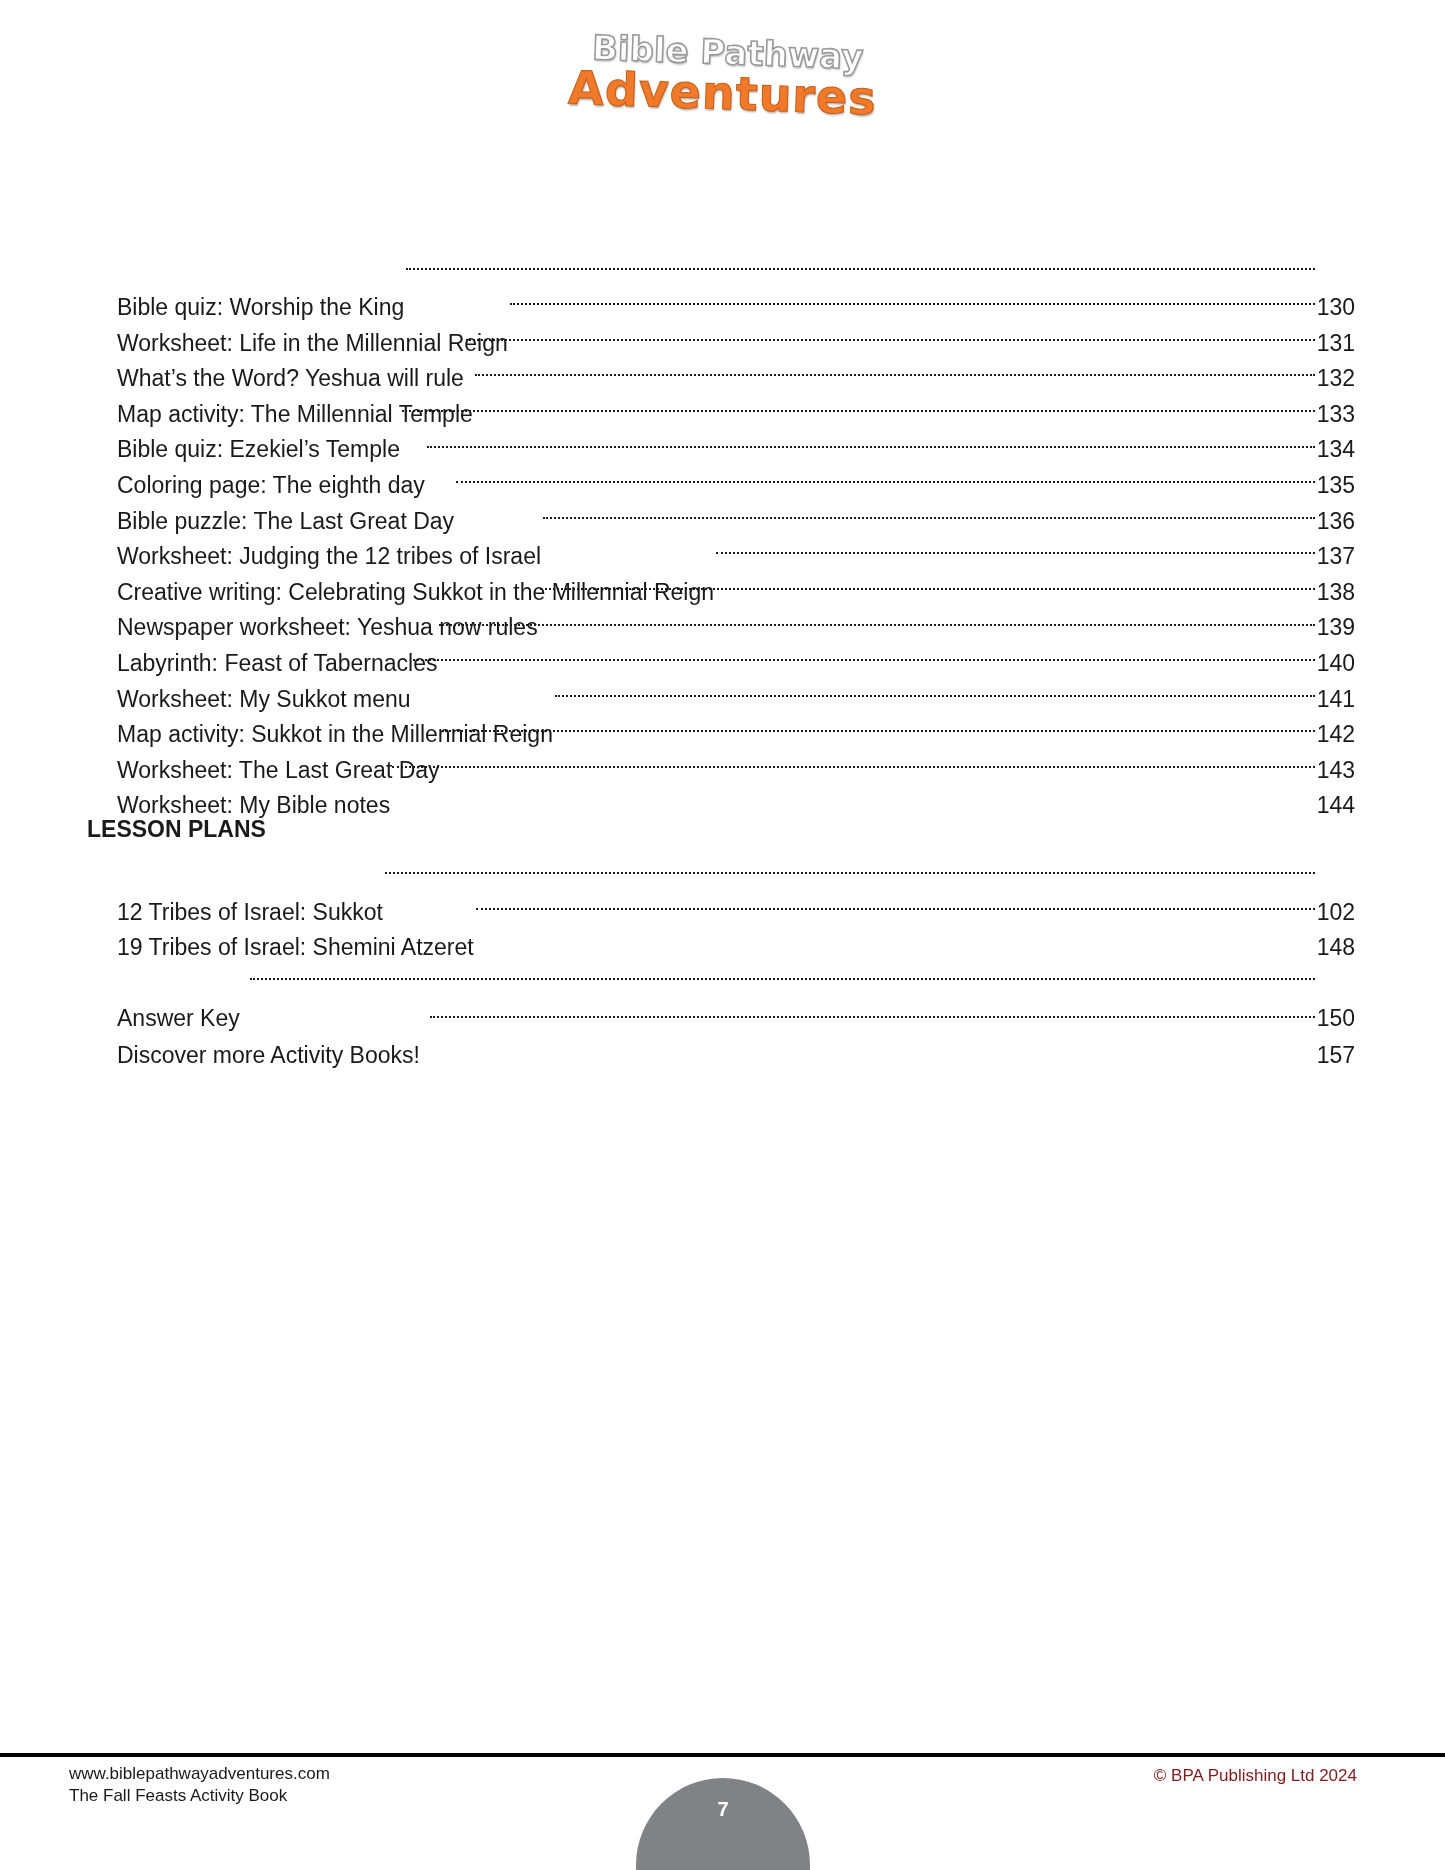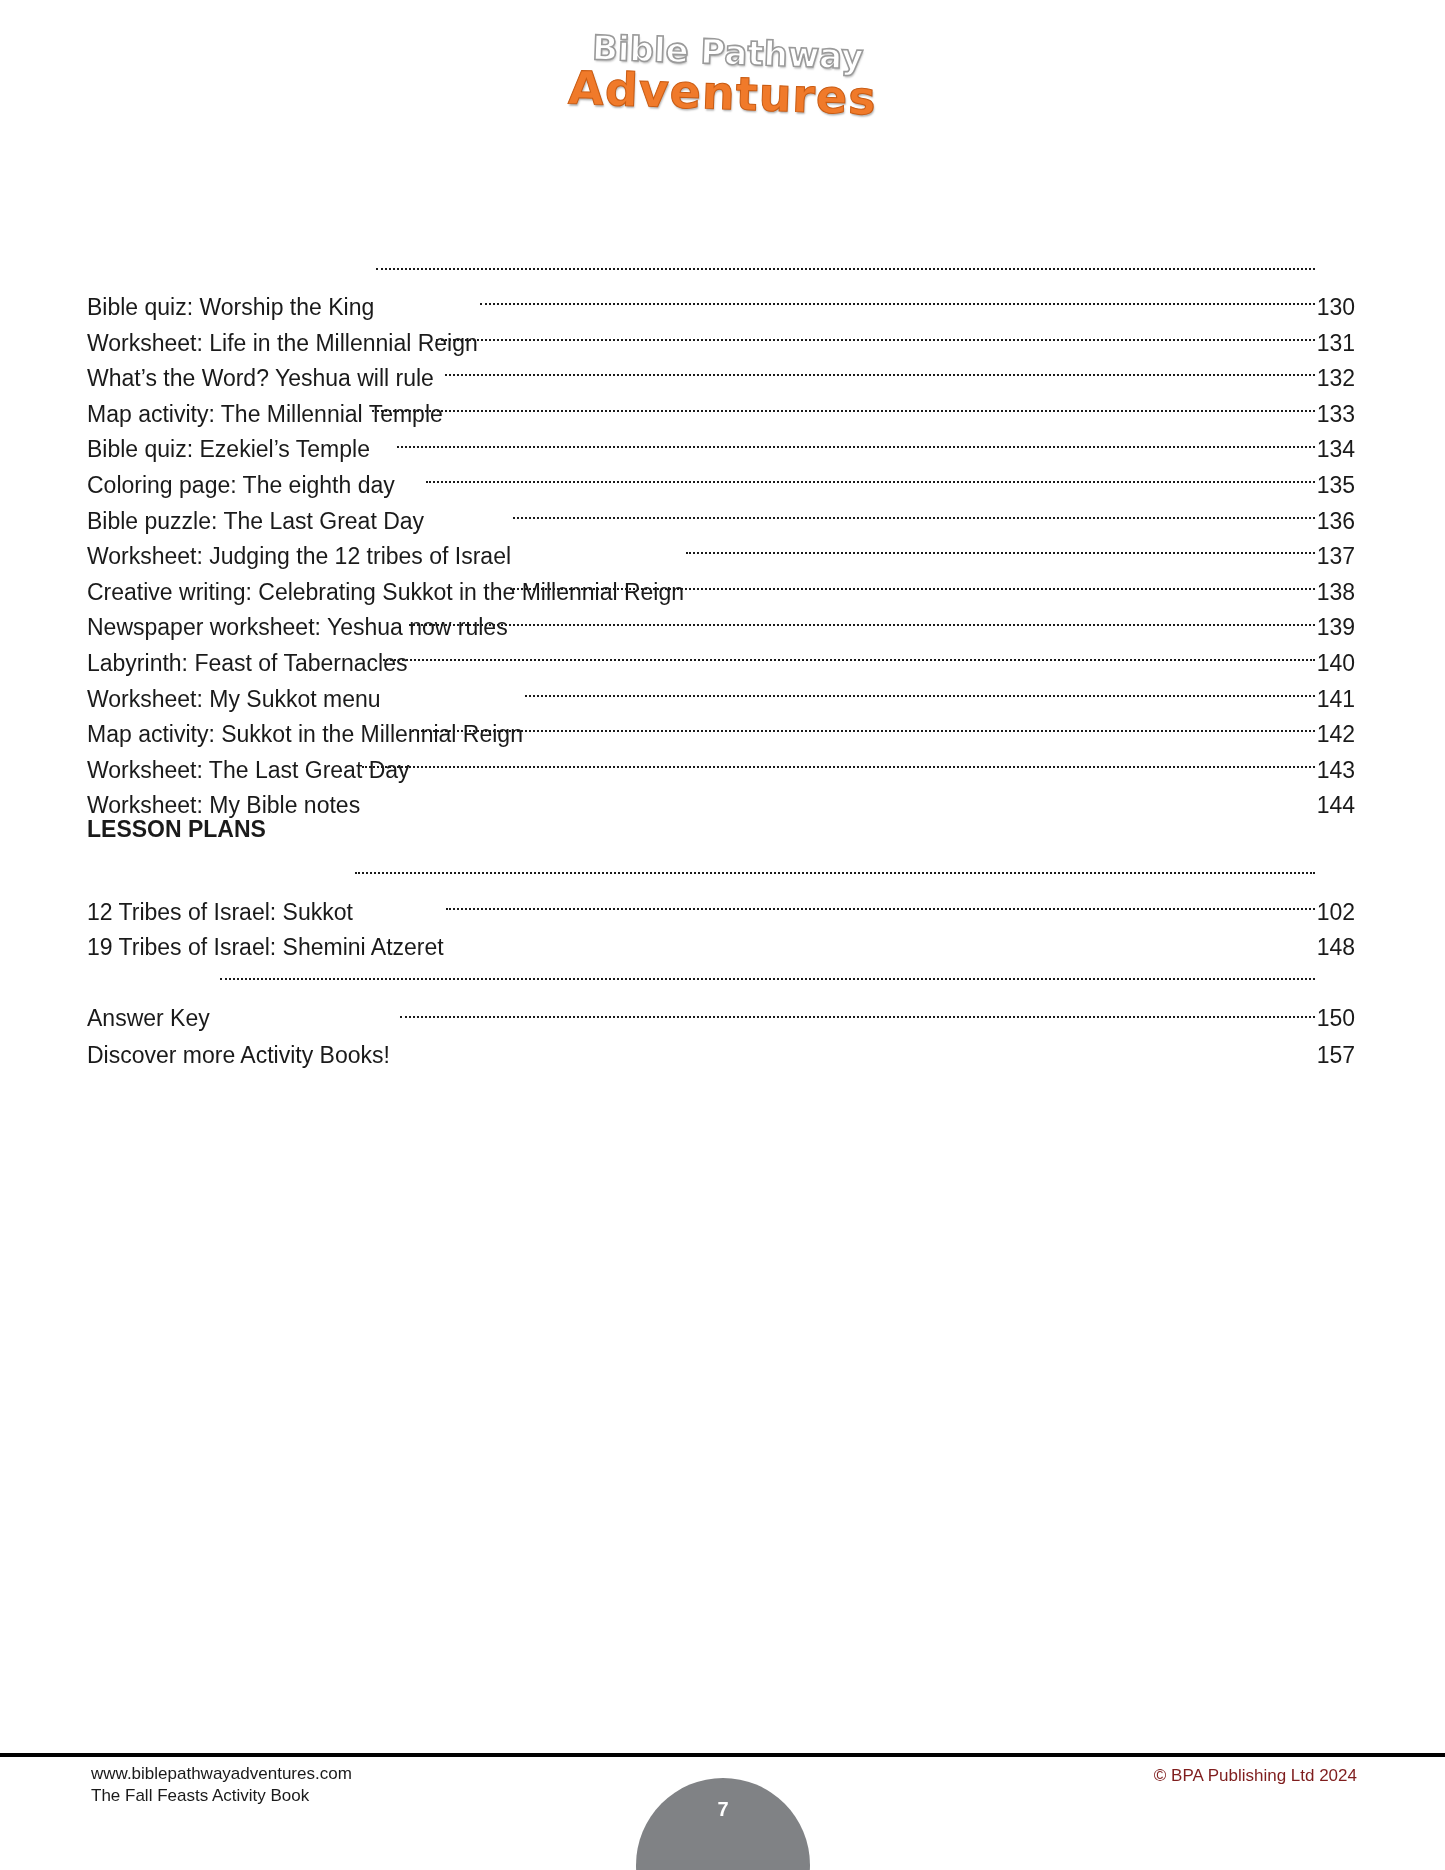--- a/index.html
+++ b/index.html
@@ -27,37 +27,37 @@
     text-shadow:1px 2px 2px rgba(0,0,0,0.3);
     transform:rotate(2deg);
   }
   .toc {
     position:absolute; left:87px; width:1268px; top:243px;
   }
   .row {
     display:flex; align-items:baseline; height:35.6px; line-height:35.6px;
     font-size:23px; color:#1a1a1a;
   }
-  .row .title { white-space:nowrap; }
+  .row .title { white-space:nowrap;margin-left:30px; }
   .row .leader {
     flex:1; overflow:hidden; white-space:nowrap; margin:0 2px;
     border-bottom:2.5px dotted #1a1a1a; height:0; align-self:flex-end;
     margin-bottom:9px;
   }
   .row .page { white-space:nowrap;margin-top:47px; }
   .section-heading {
     height:35.6px; line-height:35.6px; font-size:23px; font-weight:bold;
     margin-top:35px;
   }
   .gap { height:35px; }
   .footer-rule {
     position:absolute; left:0; right:0; top:1753px; height:4px; background:#000;
   }
   .footer-left {
-    position:absolute; left:91px; top:1763px; font-size:17px; line-height:22px; color:#1a1a1a;
+    position:absolute; left:69px; top:1763px; font-size:17px; line-height:22px; color:#1a1a1a;
   }
   .footer-right {
     position:absolute; right:88px; top:1765px; font-size:17px; line-height:22px; color:#7f1d1d;
   }
   .page-badge {
     position:absolute; left:636px; top:1778px; width:174px; height:174px;
     border-radius:50%; background:#808285;
   }
   .page-badge span {
     position:absolute; left:0; right:0; top:20px; text-align:center;

